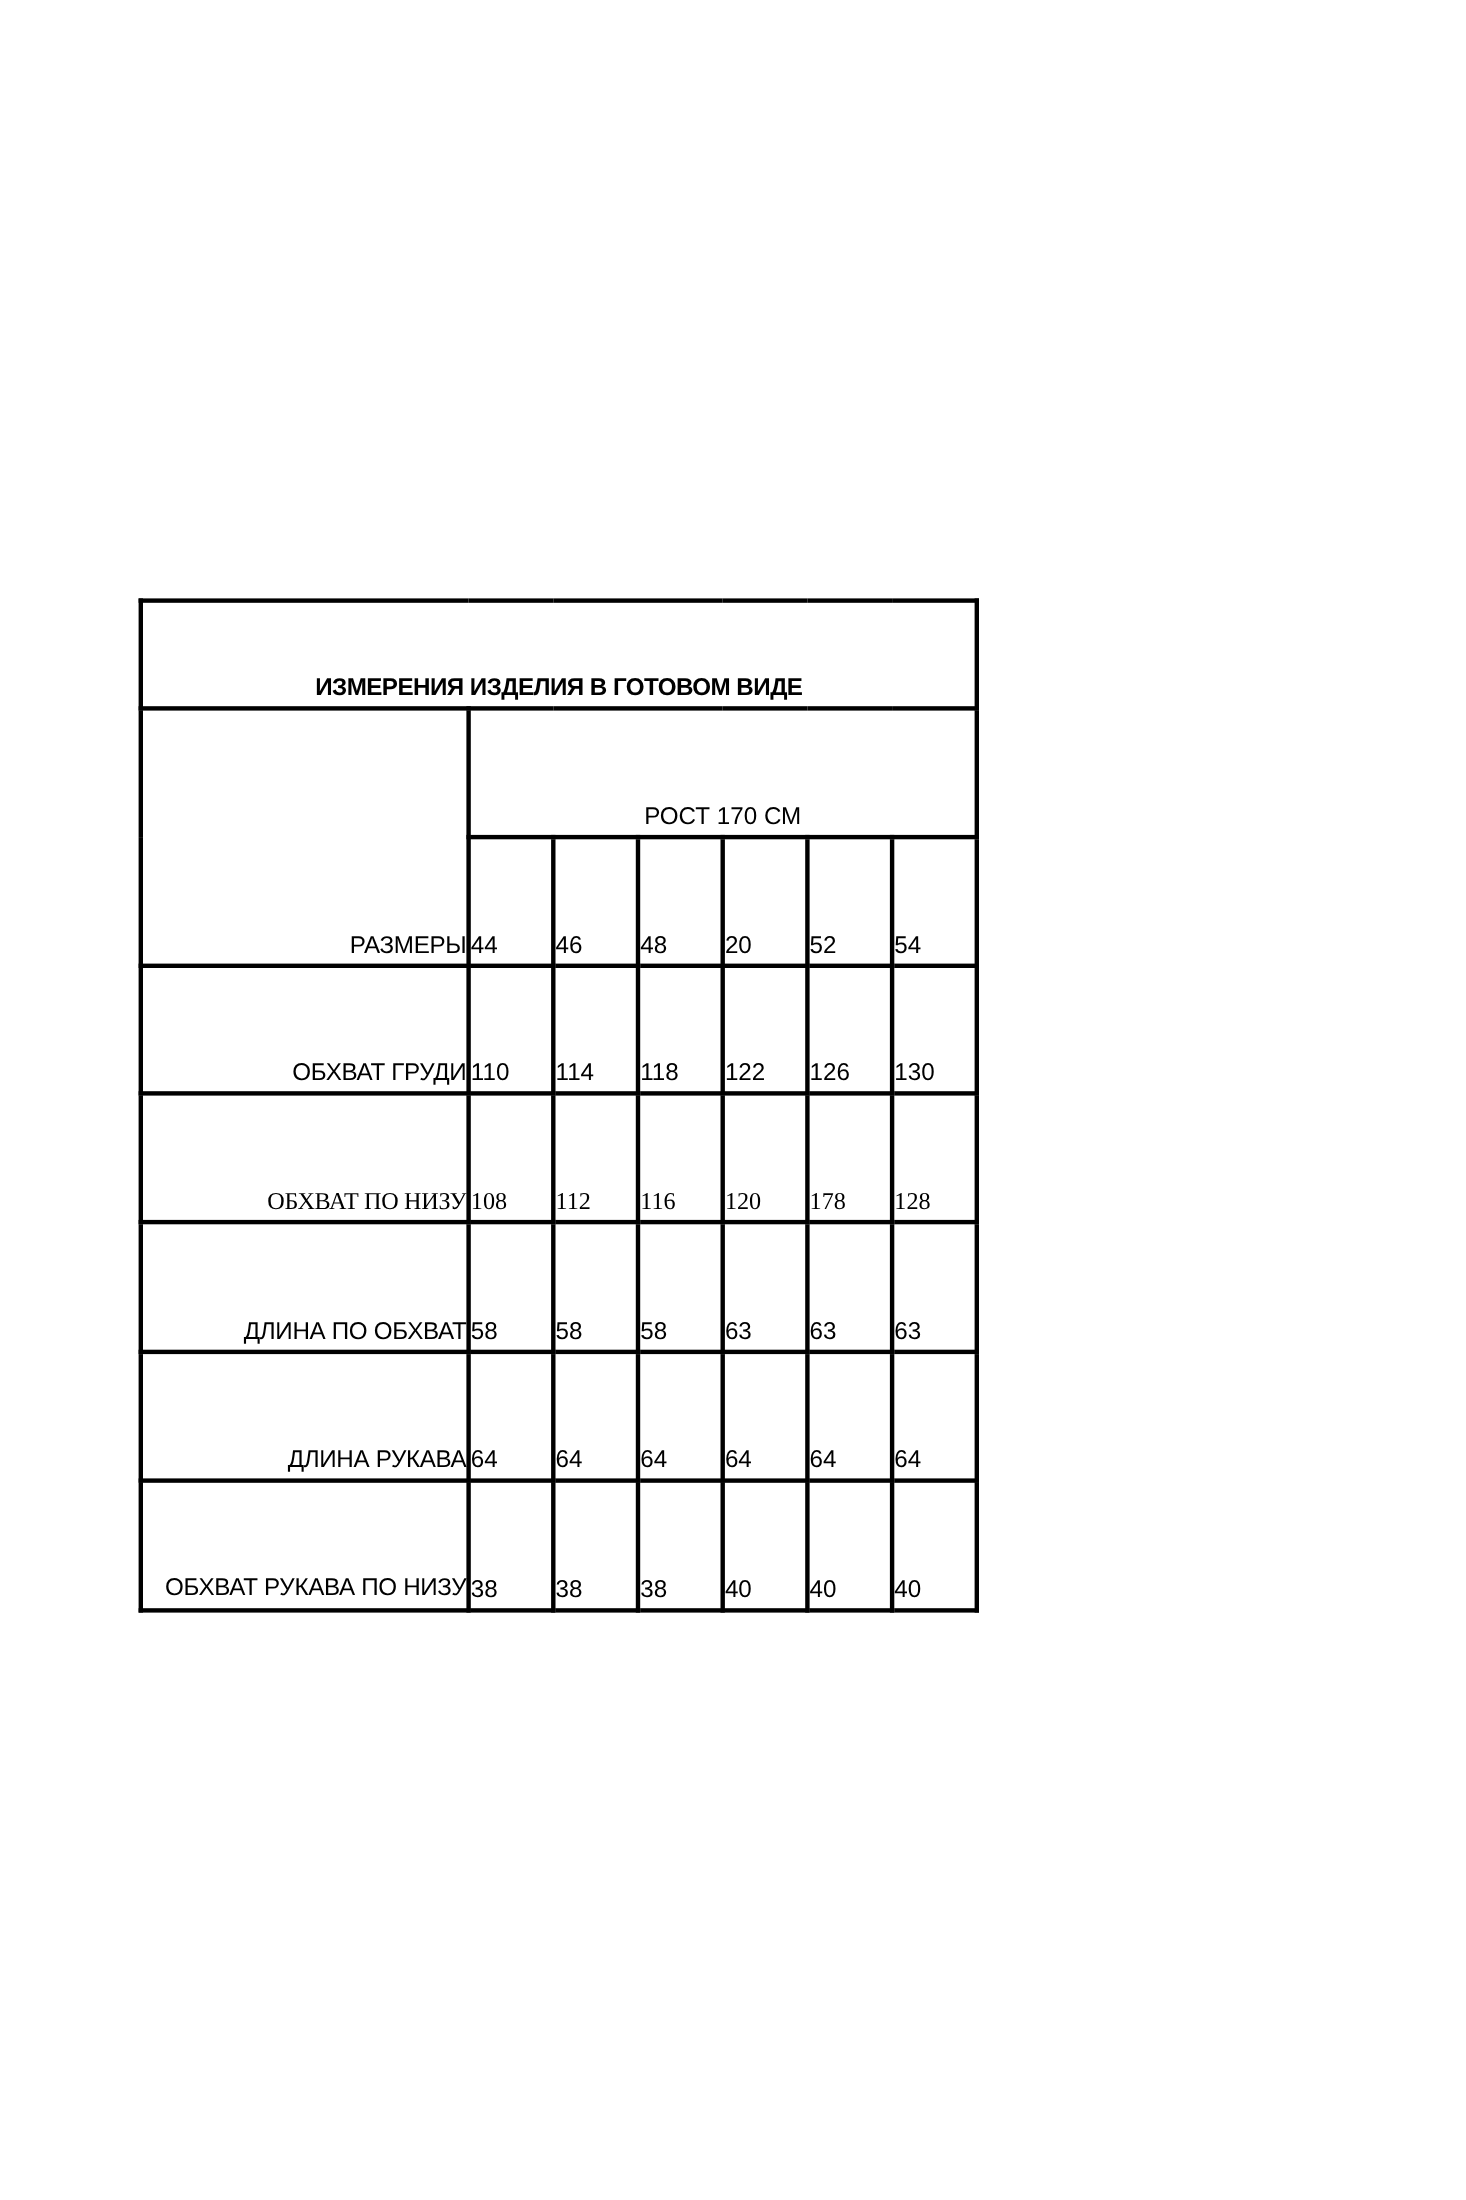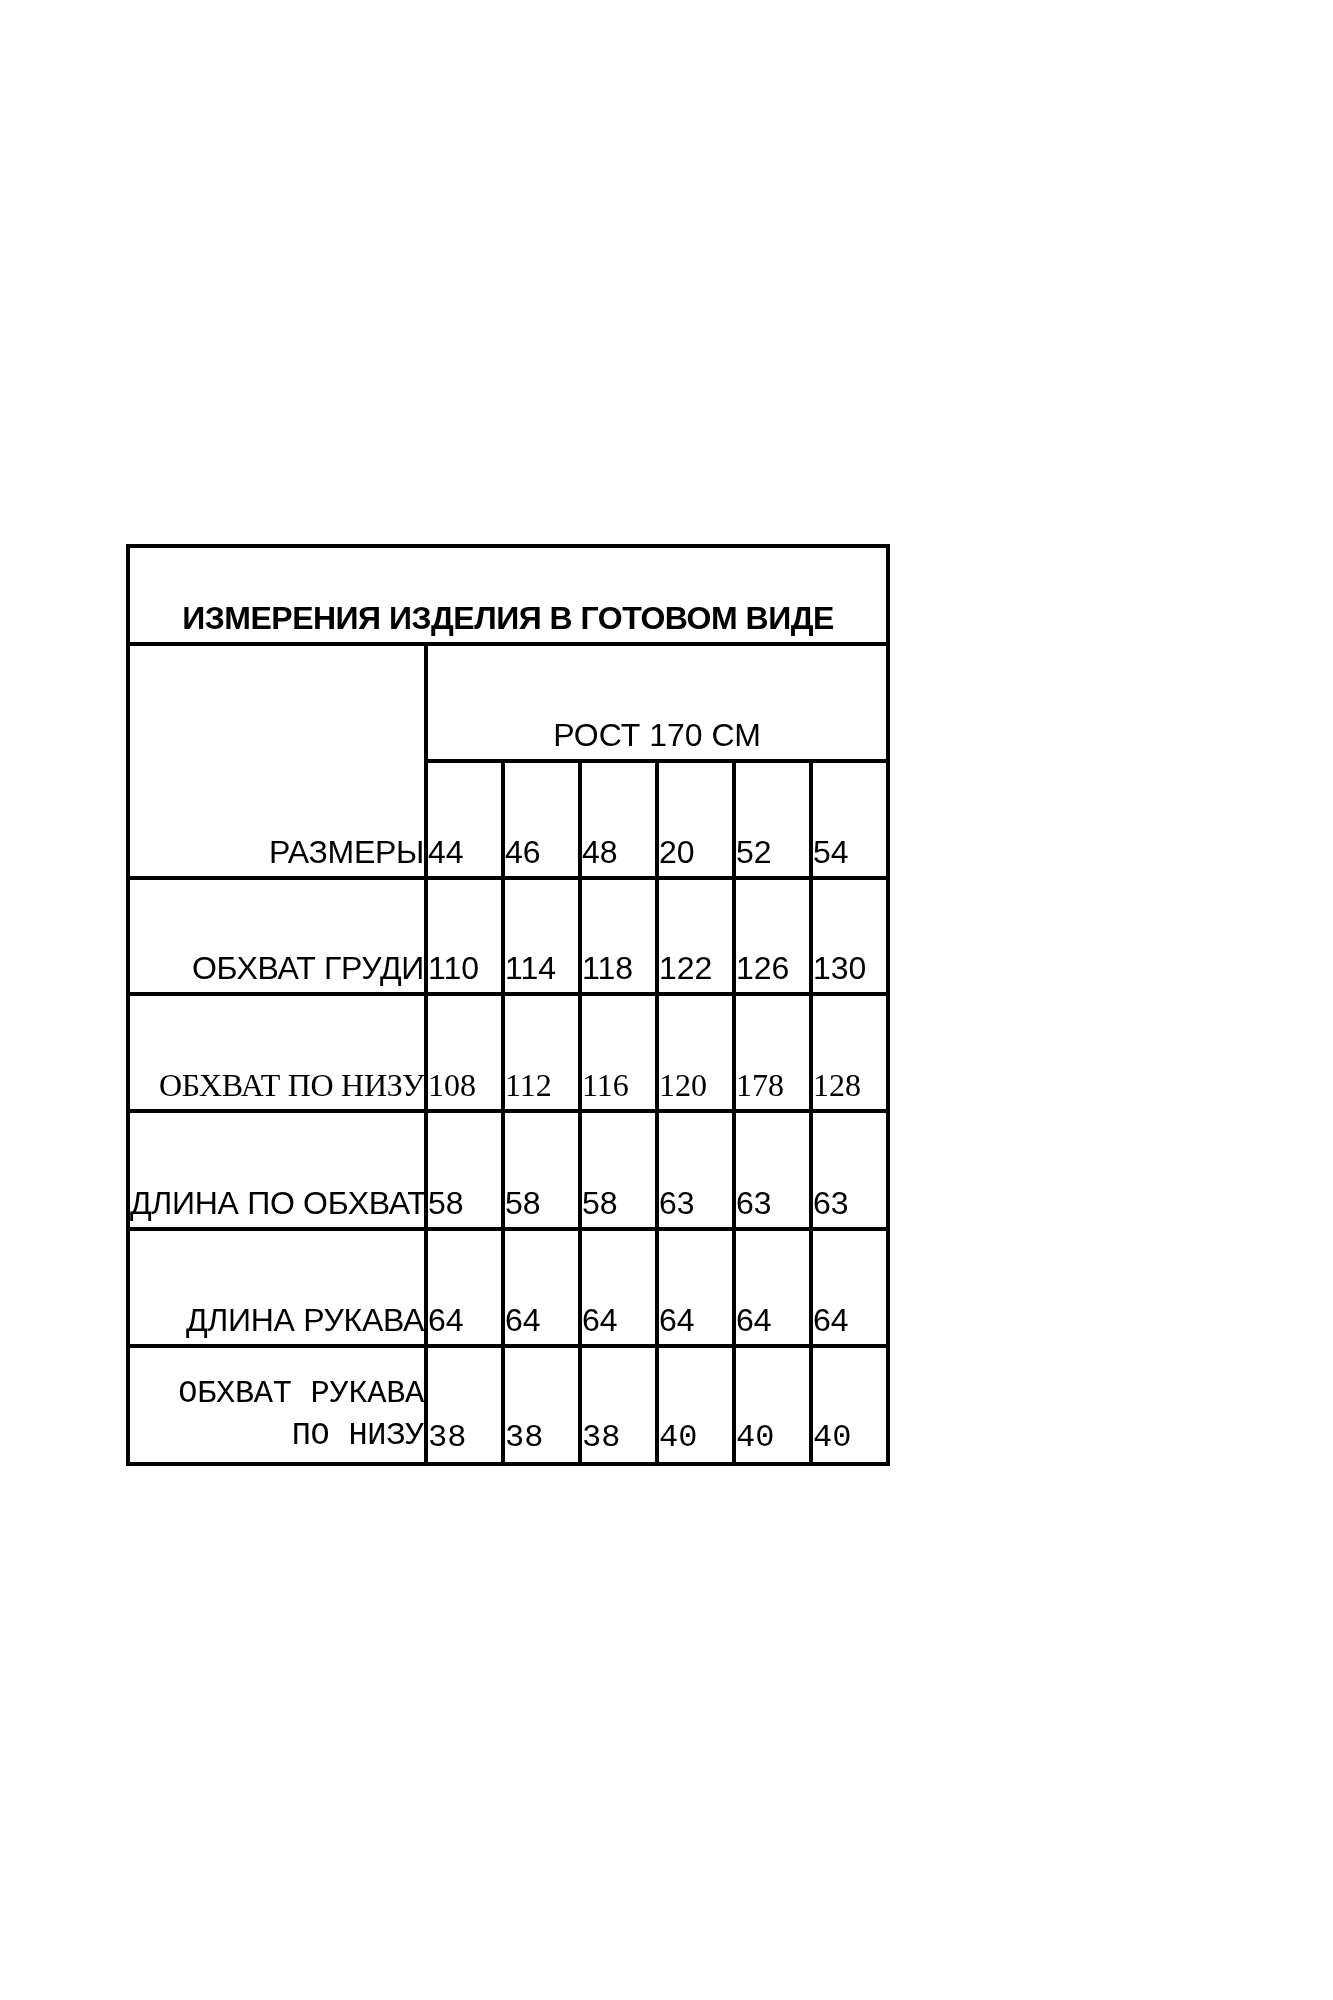--- a/index.html
+++ b/index.html
@@ -21,21 +21,21 @@
     left: 126px;
     top: 544px;
     width: 760px;
     border-collapse: collapse;
     table-layout: fixed;
   }
   table.size-table td {
     border: 4px solid #000000;
     vertical-align: bottom;
     padding: 0 0 5px 0;
-    font-size: 32px;
+    font-size: 22px;
     line-height: 1.15;
     overflow: visible;
   }
   td.title-cell {
     text-align: center;
     font-weight: bold;
     font-size: 34px;
     letter-spacing: -0.5px;
     padding-bottom: 6px;
     white-space: nowrap;
@@ -64,21 +64,21 @@
     font-size: 32px;
     white-space: nowrap;
   }
   tr.r-title  { height: 98px; }
   tr.r-rost   { height: 117px; }
   tr.r-sizes  { height: 117px; }
   tr.r-data1  { height: 116px; }
   tr.r-data2  { height: 117px; font-family: Liberation Serif, serif; }
   tr.r-data3  { height: 118px; }
   tr.r-data4  { height: 117px; }
-  tr.r-data5  { height: 118px; font-family: Liberation Mono, monospace; }
+  tr.r-data5  { height: 118px; }
 </style>
 </head>
 <body>
 
 <div class="sheet">
   <table class="size-table">
     <colgroup>
       <col style="width:298px">
       <col style="width:77px">
       <col style="width:77px">

